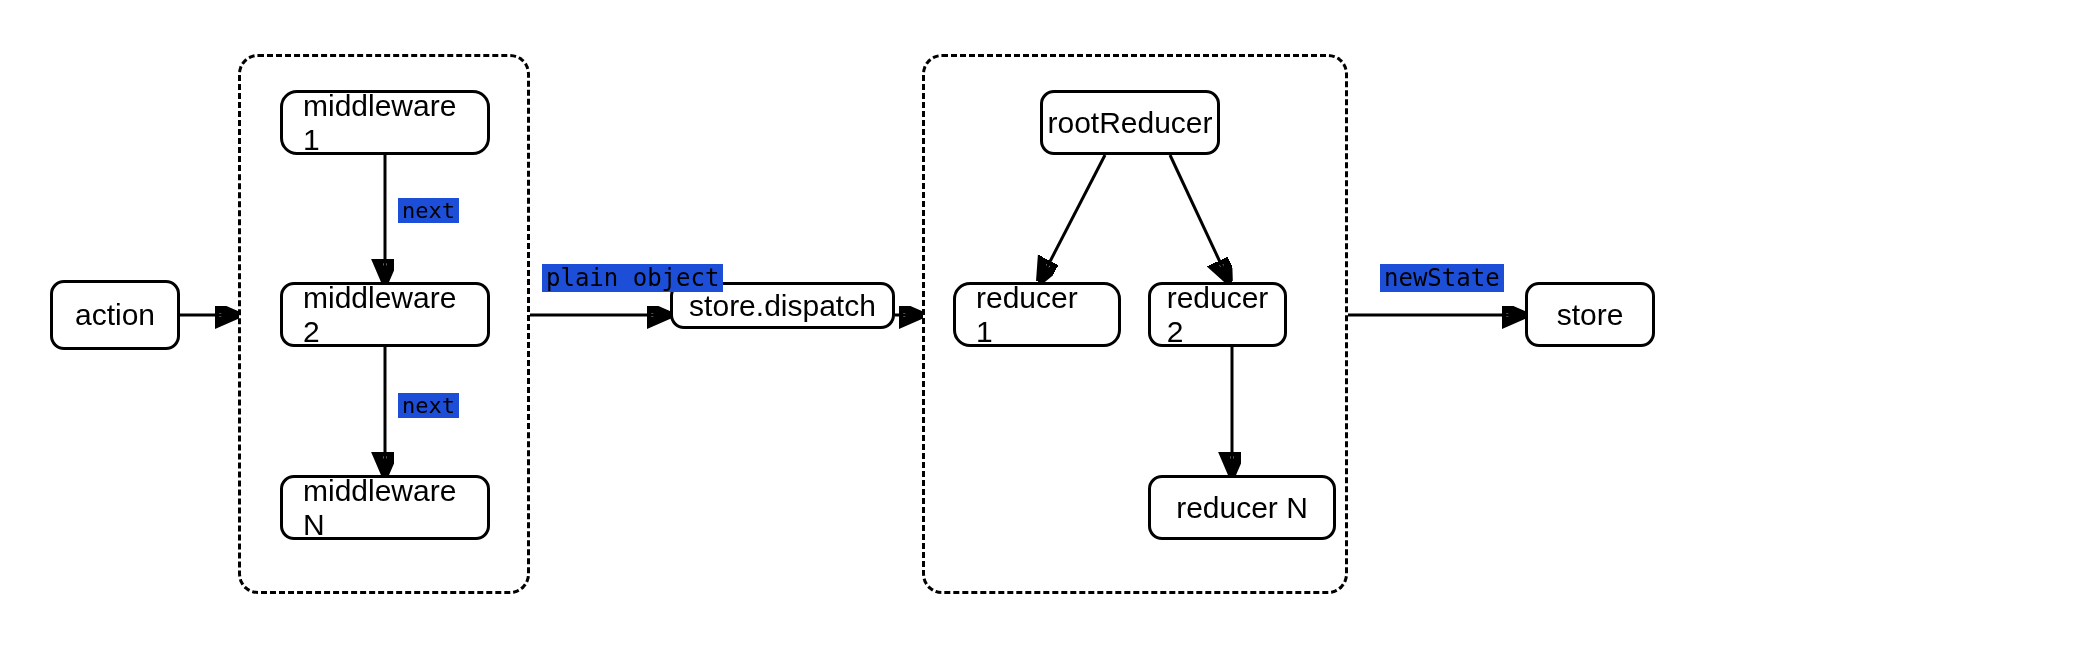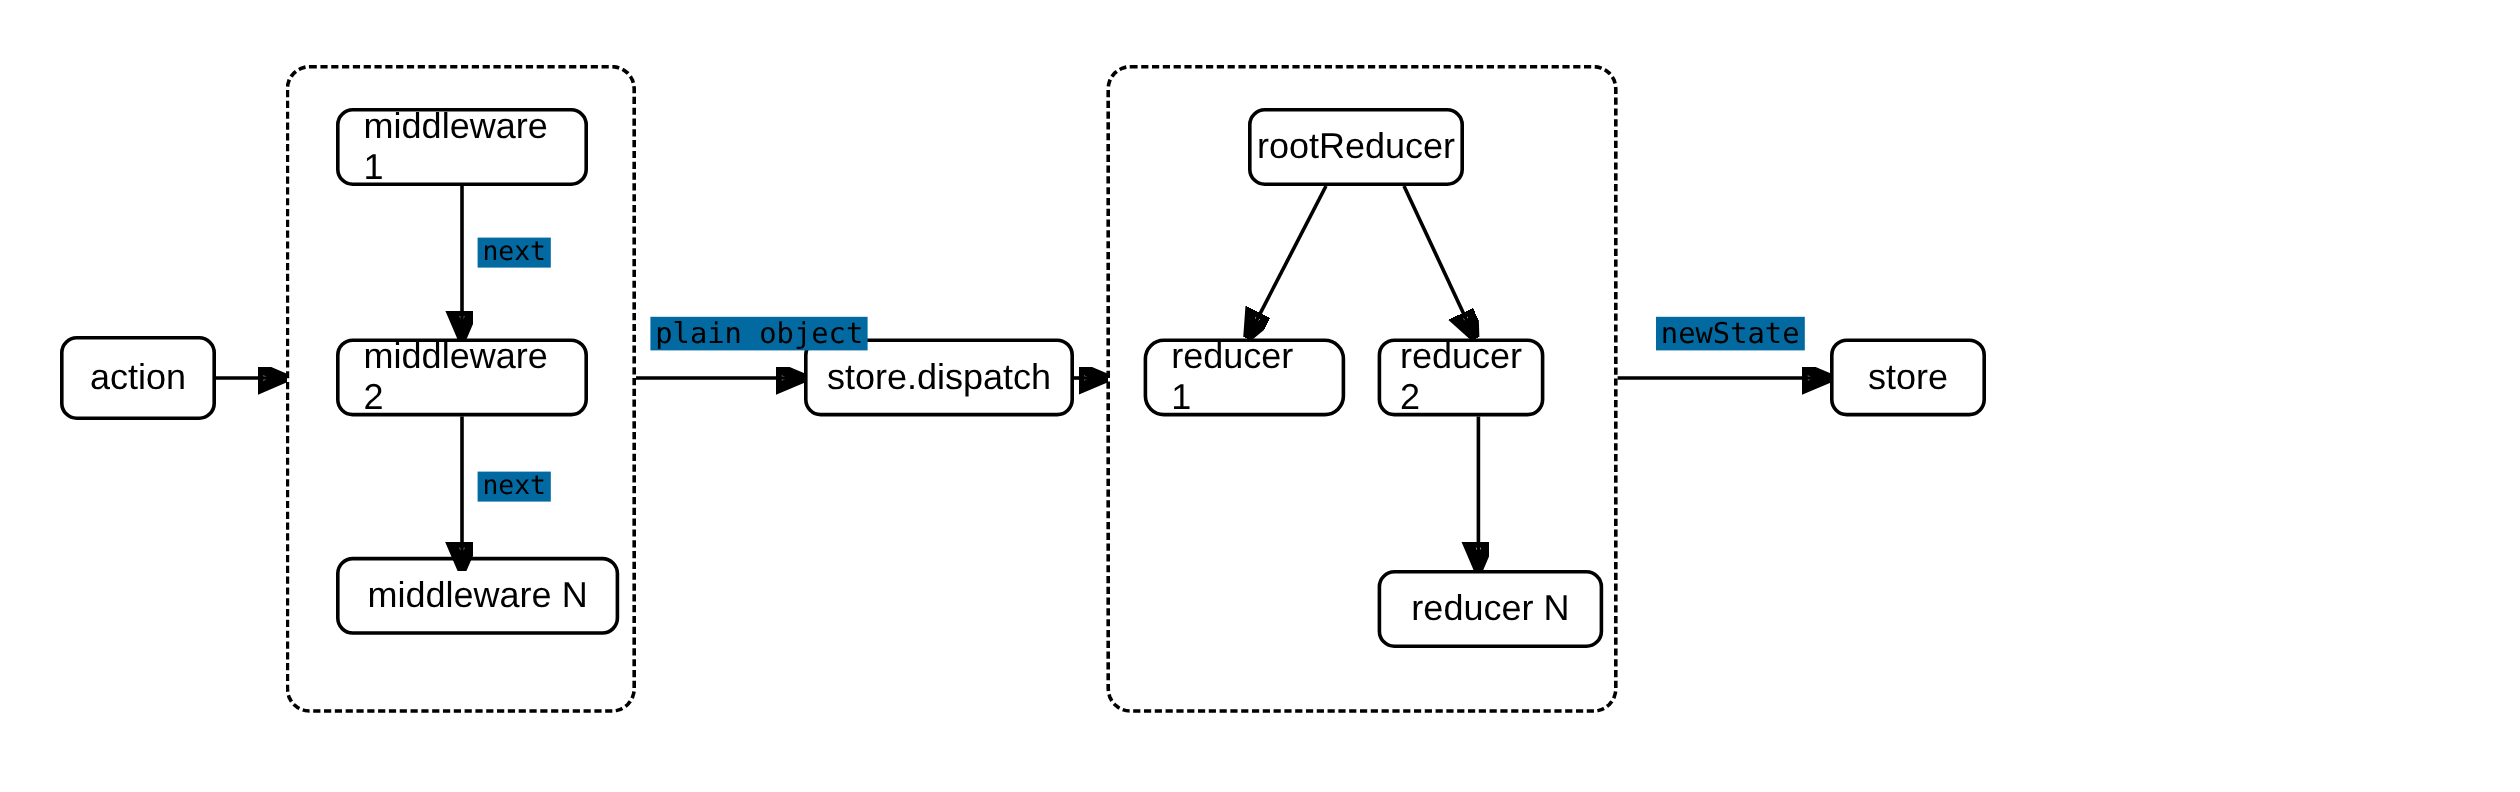--- a/index.html
+++ b/index.html
@@ -27,21 +27,21 @@
       position: absolute;
       border: 3px dashed #000;
       border-radius: 20px;
       background: transparent;
     }
     .edge-label {
       position: absolute;
       font-family: ui-monospace, "SF Mono", Menlo, Monaco, Consolas, monospace;
       font-size: 24px;
       color: #000;
-      background: #0369a1;
+      background: #1d4ed8;
       padding: 0 4px;
     }
     .edge-label.small { font-size: 22px; }
     svg.arrows {
       position: absolute;
       top: 0; left: 0;
       width: 2100px;
       height: 660px;
       pointer-events: none;
     }
@@ -55,33 +55,33 @@
 <body>
 
 <div class="dashed-box" style="left:238px; top:54px; width:292px; height:540px;"></div>
 
 <div class="dashed-box" style="left:922px; top:54px; width:426px; height:540px;"></div>
 
 <div class="node" style="left:50px; top:280px; width:130px; height:70px;">
   <span>action</span>
 </div>
 
-<div class="node" style="left:280px; top:90px; width:210px; height:65px;">
+<div class="node" style="left:280px; top:90px; width:210px; height:65px;border-radius:17px;">
   <span>middleware 1</span>
 </div>
 
 <div class="node" style="left:280px; top:282px; width:210px; height:65px;">
   <span>middleware 2</span>
 </div>
 
-<div class="node" style="left:280px; top:464px; width:236px; height:65px;">
+<div class="node" style="left:280px; top:475px; width:210px; height:65px;">
   <span>middleware N</span>
 </div>
 
-<div class="node" style="left:670px; top:282px; width:225px; height:65px;">
+<div class="node" style="left:670px; top:282px; width:225px; height:47px;">
   <span>store.dispatch</span>
 </div>
 
 <div class="node" style="left:1040px; top:90px; width:180px; height:65px;">
   <span>rootReducer</span>
 </div>
 
 <div class="node" style="left:953px; top:282px; width:168px; height:65px;border-radius:17px;">
   <span>reducer 1</span>
 </div>

